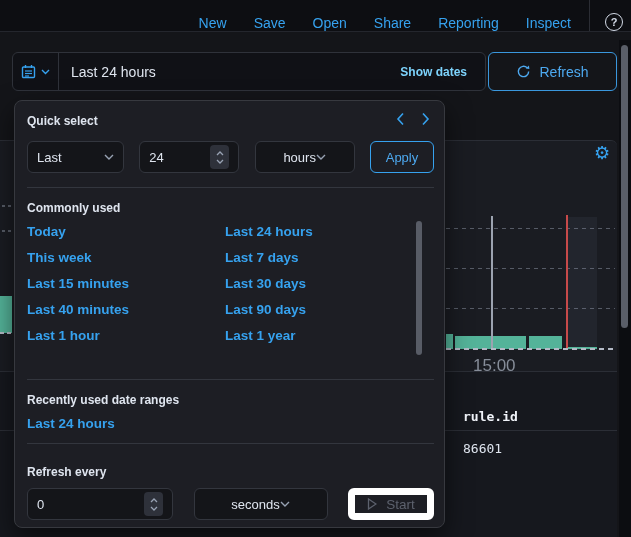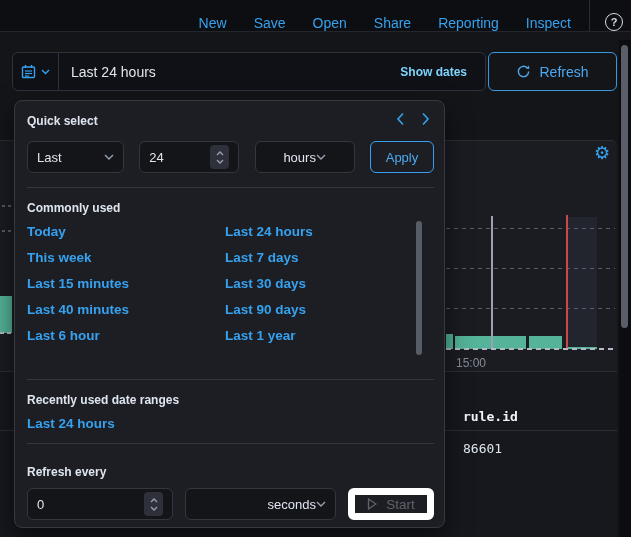--- a/index.html
+++ b/index.html
@@ -38,21 +38,21 @@
                border-top:1px solid #2b2e36;box-sizing:border-box;}
   .gear{position:absolute;left:594px;top:144px;font-size:18px;line-height:18px;color:#36a2ef;cursor:pointer;}
   .gridline{position:absolute;height:1px;left:446px;width:169px;
             background:repeating-linear-gradient(90deg,#565b66 0 4px,transparent 4px 8px);}
   .vline-gray{position:absolute;left:491px;top:216px;width:2px;height:133px;background:#9ca3b0;}
   .vline-red{position:absolute;left:566px;top:215px;width:2px;height:134px;background:#c74a4a;}
   .hl-band{position:absolute;left:568px;top:217px;width:29px;height:133px;background:rgba(140,152,175,0.08);}
   .bar{position:absolute;background:#54b399;}
   .baseline{position:absolute;left:446px;top:348px;width:169px;height:2px;
             background:repeating-linear-gradient(90deg,#b4bac6 0 5px,transparent 5px 9px);}
-  .x-tick{position:absolute;left:456px;top:356px;font-size:12px;color:#868d99;}
+  .x-tick{position:absolute;left:473px;top:356px;font-size:17px;color:#868d99;}
   .sl-dash{position:absolute;left:2px;width:10px;height:2px;
            background:repeating-linear-gradient(90deg,#565b66 0 3px,transparent 3px 6px);}
   .sl-bar{position:absolute;left:0;top:296px;width:12px;height:37px;background:#54b399;}
   .sl-base{position:absolute;left:0;top:332px;width:12px;height:2px;
            background:repeating-linear-gradient(90deg,#b4bac6 0 4px,transparent 4px 7px);}
 
   
   .mono{font-family:"DejaVu Sans Mono",monospace;}
   .doc-header{position:absolute;left:463px;top:409px;font-size:13px;font-weight:700;color:#f0f3f9;}
   .doc-divider{position:absolute;left:0;top:430px;width:617px;height:1px;background:#2b2e36;}
@@ -84,21 +84,21 @@
              font-size:13px;background:transparent;cursor:pointer;font-family:inherit;}
   .hr{position:absolute;left:12px;width:407px;height:1px;background:#33363e;}
   .cu-grid{position:absolute;left:12px;top:124px;width:383px;display:grid;
            grid-template-columns:198px 1fr;row-gap:12px;}
   .quick-link{color:#36a2ef;font-weight:700;font-size:13.5px;cursor:pointer;background:none;border:none;
               padding:0;text-align:left;font-family:inherit;line-height:14px;}
   .cu-scroll{position:absolute;left:401px;top:120px;width:6px;height:134px;background:#585c66;border-radius:3px;}
   .re-controls{position:absolute;left:12px;top:387px;width:407px;height:32px;display:flex;
                justify-content:space-between;}
   .num0{width:146px;justify-content:space-between;}
-  .sel-seconds{width:151px;justify-content:flex-end;}
+  .sel-seconds{width:134px;justify-content:center;}
   .start-btn{width:86px;height:32px;border:7px solid #ffffff;color:#5d626e;border-radius:6px;
              display:flex;align-items:center;justify-content:center;gap:9px;font-size:13.5px;
              background:transparent;font-family:inherit;box-sizing:border-box;}
   .chev{display:block;}
 </style>
 </head>
 <body>
 
 <div class="screen">
 
@@ -215,21 +215,21 @@
     <span class="pop-title" style="top:100px;">Commonly used</span>
     <div class="cu-grid">
       <button class="quick-link">Today</button>
       <button class="quick-link">Last 24 hours</button>
       <button class="quick-link">This week</button>
       <button class="quick-link">Last 7 days</button>
       <button class="quick-link">Last 15 minutes</button>
       <button class="quick-link">Last 30 days</button>
       <button class="quick-link">Last 40 minutes</button>
       <button class="quick-link">Last 90 days</button>
-      <button class="quick-link">Last 6 hour</button>
+      <button class="quick-link">Last 1 hour</button>
       <button class="quick-link">Last 1 year</button>
     </div>
     <div class="cu-scroll"></div>
 
     <div class="hr" style="top:278px;"></div>
 
     <span class="pop-title" style="top:292px;">Recently used date ranges</span>
     <button class="quick-link" style="position:absolute;left:12px;top:316px;">Last 24 hours</button>
 
     <div class="hr" style="top:342px;"></div>

